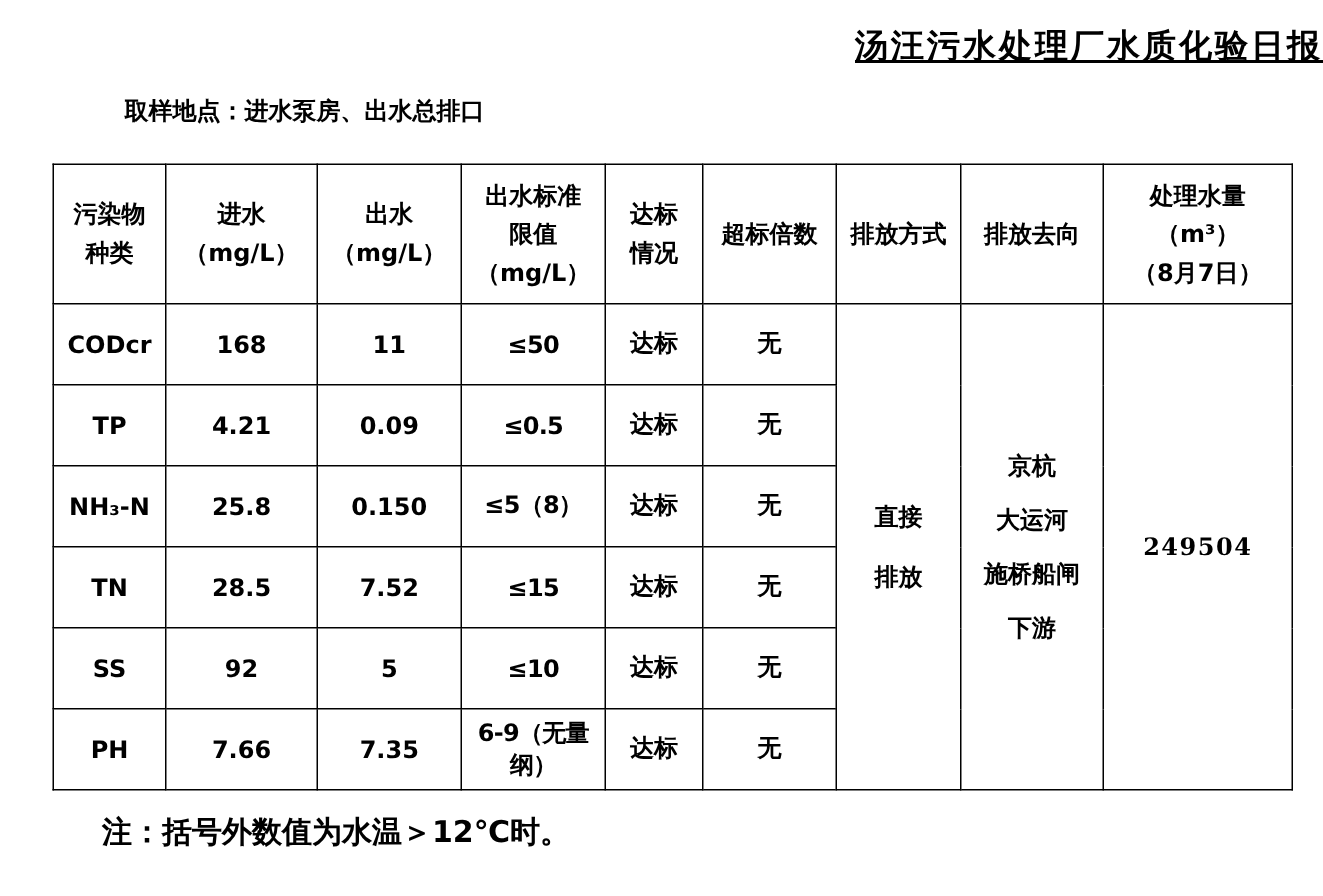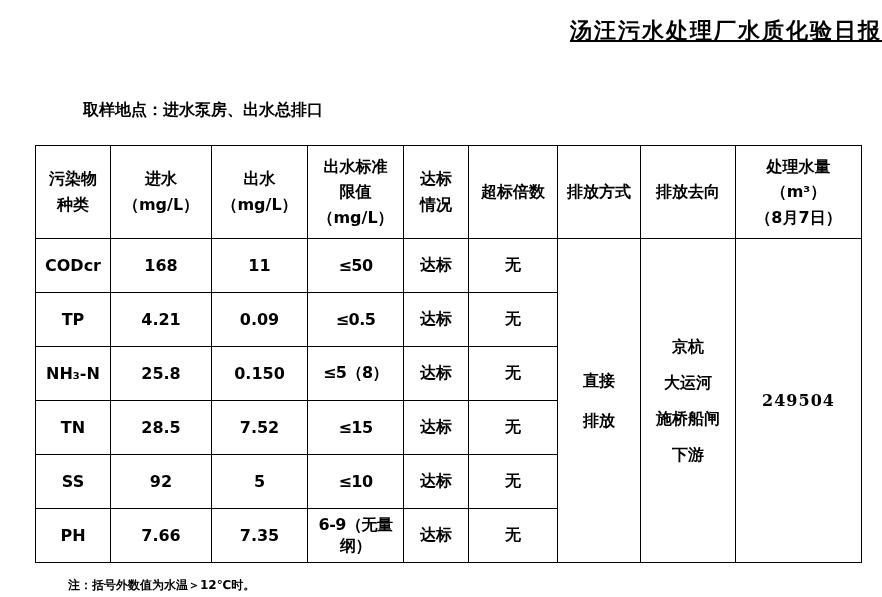--- a/index.html
+++ b/index.html
@@ -18,21 +18,21 @@
   .page-title {
     margin: 0;
     padding-top: 16px;
     text-align: right;
     font-size: 22px;
     font-weight: bold;
     letter-spacing: 2px;
     text-decoration: underline;
   }
   .meta-row {
-    margin-top: 54px;
+    margin-top: 18px;
     display: flex;
     justify-content: space-between;
     align-items: baseline;
     padding-left: 83px;
     padding-right: 31px;
     font-size: 16px;
     font-weight: bold;
   }
   table.report {
     margin: 24px 10px 0 35px;
@@ -68,21 +68,21 @@
     line-height: 2.25;
   }
   td.volume-cell {
     font-family: "DejaVu Serif", serif;
     font-weight: normal;
     font-size: 28px;
     letter-spacing: 1px;
   }
   .footnote {
     margin: 14px 0 0 68px;
-    font-size: 12px;
+    font-size: 20px;
     font-weight: bold;
   }
 </style>
 </head>
 <body>
 
 <h1 class="page-title">汤汪污水处理厂水质化验日报</h1>
 
 <div class="meta-row">
   <span>取样地点：进水泵房、出水总排口</span>

